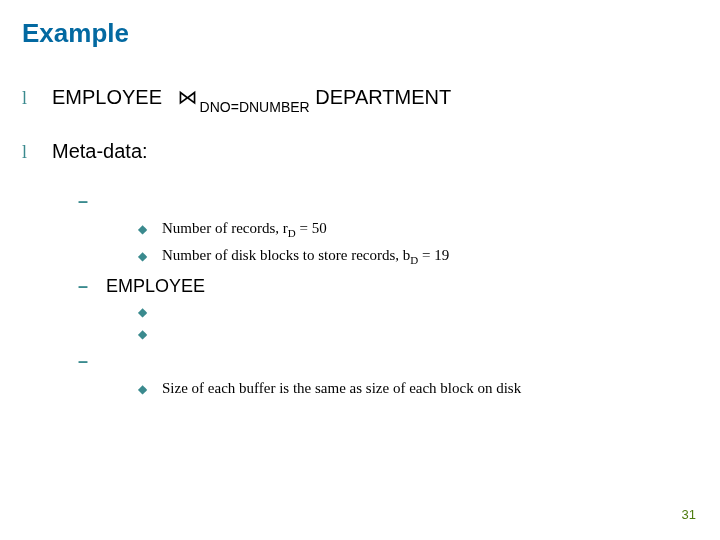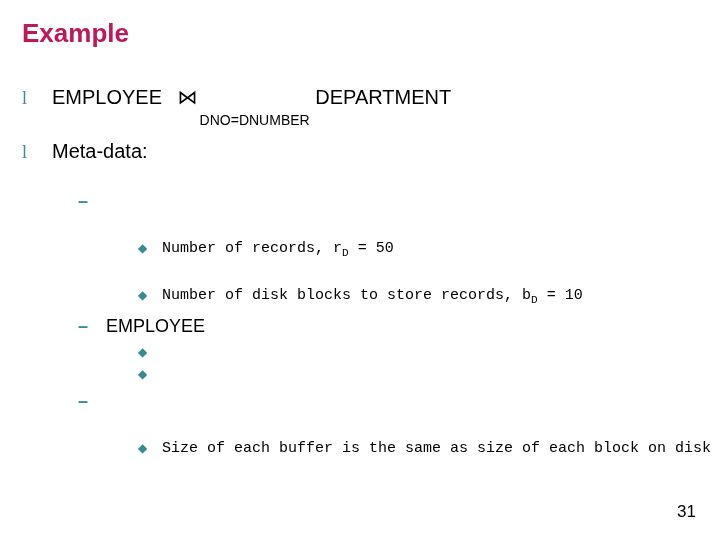--- a/index.html
+++ b/index.html
@@ -8,21 +8,21 @@
     height: 540px;
     background: #ffffff;
     font-family: Arial, Helvetica, sans-serif;
     position: relative;
     color: #000;
   }
   .title {
     font-family: Verdana, Arial, sans-serif;
     font-weight: bold;
     font-size: 26px;
-    color: #be185d;
+    color: #0369a1;
     padding: 18px 0 0 22px;
   }
   .content {
     padding: 36px 0 0 22px;
   }
   .row-l1 {
     display: flex;
     align-items: baseline;
     margin-bottom: 28px;
   }
@@ -38,21 +38,21 @@
     font-family: Arial, sans-serif;
   }
   .join-sym {
     font-size: 20px;
     padding: 0 2px 0 10px;
   }
   .join-sub {
     font-size: 14px;
     vertical-align: sub;
     position: relative;
-    top: 16px;
+    top: 3px;
   }
   .l2block {
     margin-left: 56px;
     margin-top: 6px;
   }
   .row-l2 {
     display: flex;
     align-items: baseline;
     margin-bottom: 8px;
     margin-top: 8px;
@@ -79,33 +79,32 @@
     margin: 8px 0;
   }
   .bullet-l3 {
     color: #3a8a8e;
     font-size: 12px;
     width: 24px;
     display: inline-block;
   }
   .txt-l3 {
     font-size: 15px;
-    font-family: Liberation Mono, monospace;
-    margin-top: 20px;
+    font-family: Liberation Serif, serif;
   }
   sub {
     font-size: 11px;
     vertical-align: sub;
   }
   .pagenum {
     position: absolute;
     bottom: 18px;
     right: 24px;
-    font-size: 17px;
-    color: #000000;
+    font-size: 13px;
+    color: #4d7c0f;
     font-family: Arial, sans-serif;
   }
 </style>
 </head>
 <body>
 
 <div class="title">Example</div>
 
 <div class="content">
 
@@ -128,21 +127,21 @@
     <div class="row-l2">
       <span class="bullet-l2">–</span>
     </div>
     <div class="l3block">
       <div class="row-l3">
         <span class="bullet-l3">◆</span>
         <span class="txt-l3"><span>Number of records, r</span><sub>D</sub><span> = 50</span></span>
       </div>
       <div class="row-l3">
         <span class="bullet-l3">◆</span>
-        <span class="txt-l3"><span>Number of disk blocks to store records, b</span><sub>D</sub><span> = 10</span></span>
+        <span class="txt-l3"><span>Number of disk blocks to store records, b</span><sub>D</sub><span> = 19</span></span>
       </div>
     </div>
 
     <div class="row-l2">
       <span class="bullet-l2">–</span>
       <span class="txt-l2">EMPLOYEE</span>
     </div>
     <div class="l3block">
       <div class="row-l3">
         <span class="bullet-l3">◆</span>

